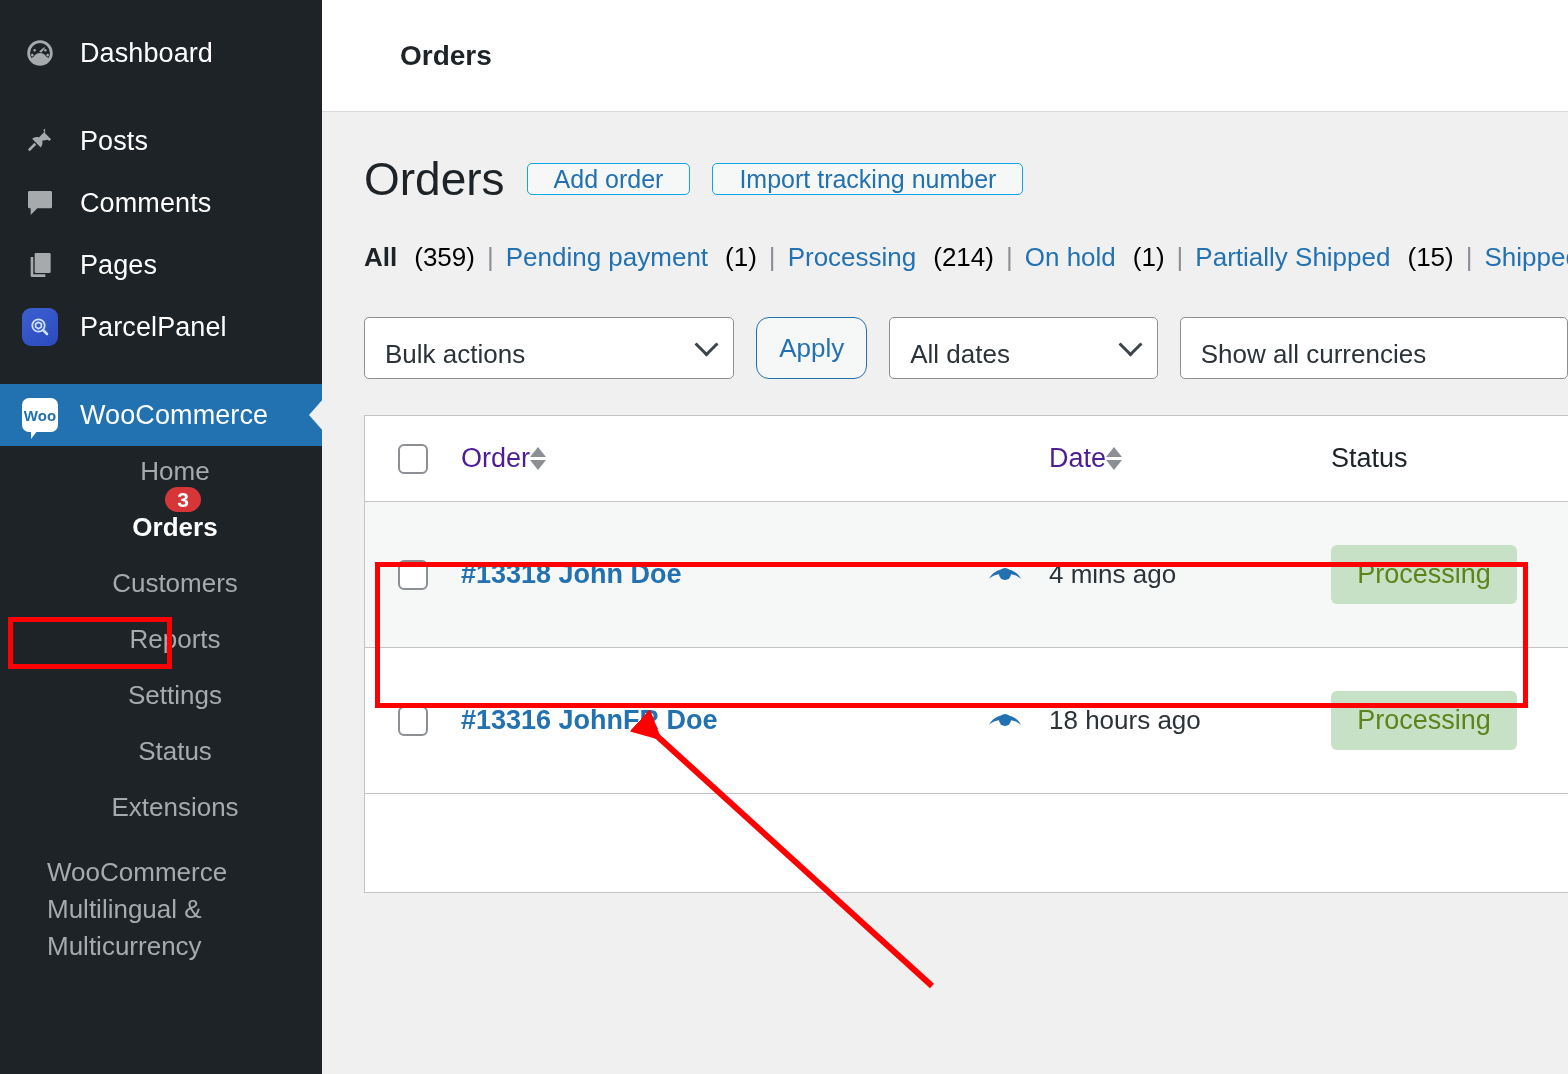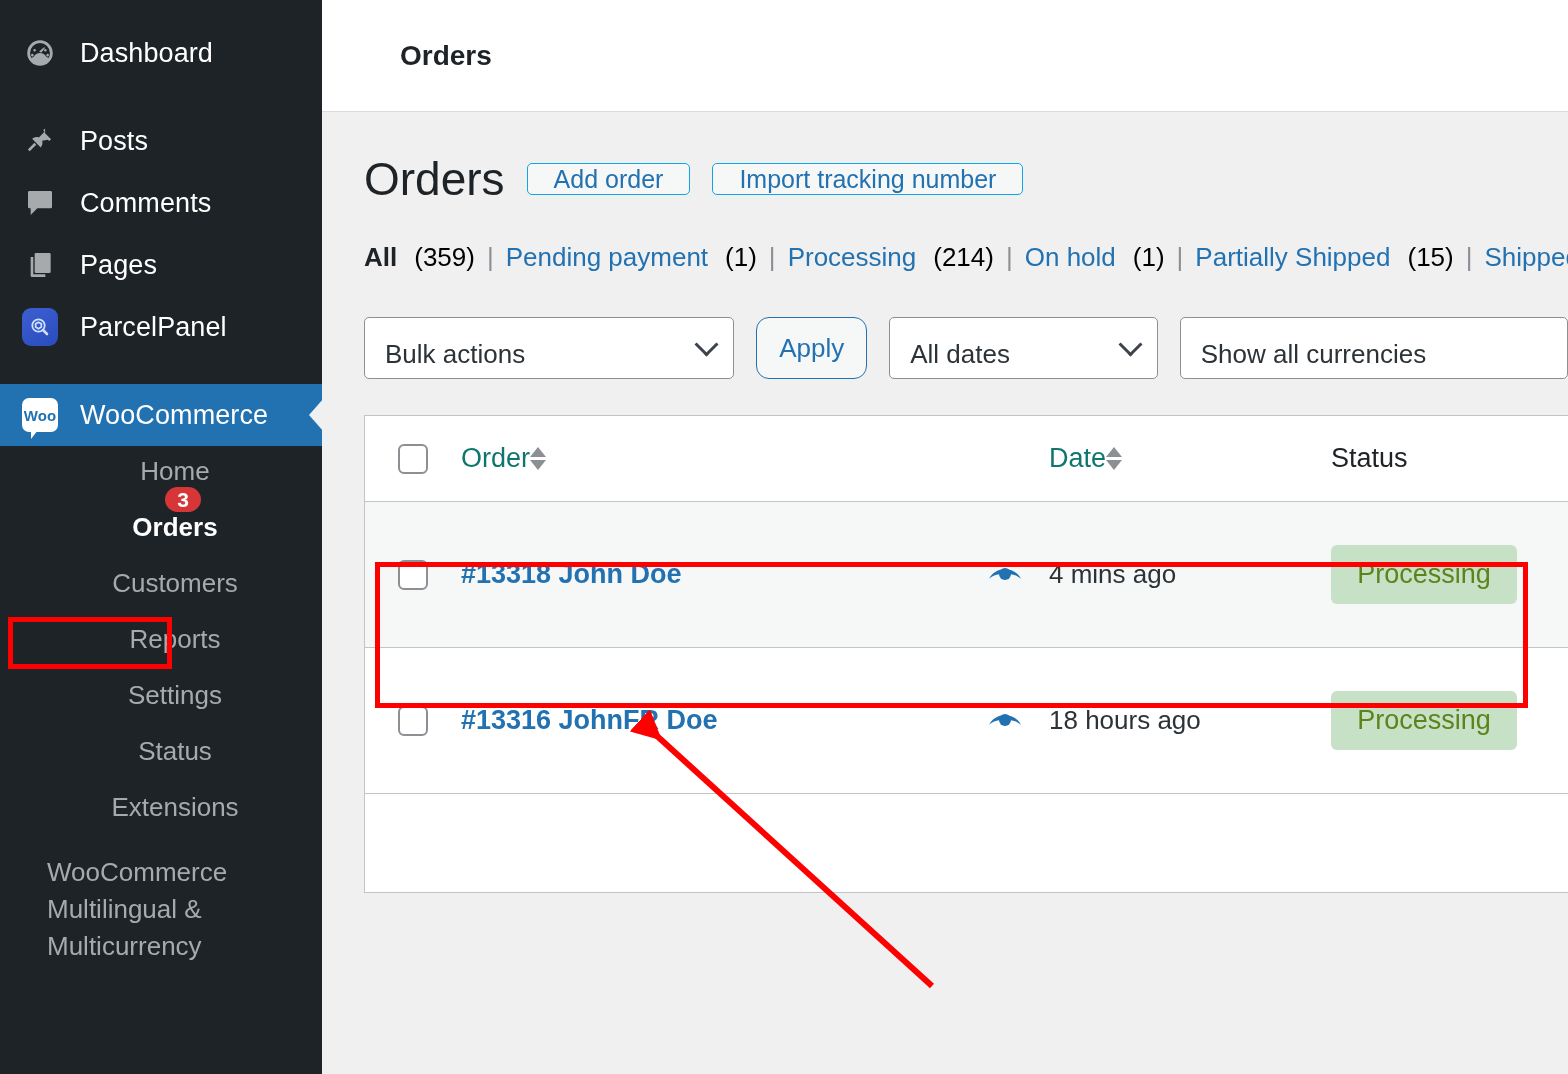--- a/index.html
+++ b/index.html
@@ -175,21 +175,21 @@
   .trow.filler { height: 98px; border-bottom: none; background: #fff; }
   .cb-cell { width: 96px; display: flex; align-items: center; justify-content: center; }
   .cb {
     width: 30px; height: 30px; border: 2px solid #8c8f94;
     border-radius: 6px; background: #fff; cursor: pointer;
   }
   .col-order { width: 500px; font-size: 27px; }
   .col-preview { width: 88px; display: flex; align-items: center; justify-content: center; }
   .col-date { width: 282px; font-size: 26px; color: #2c3338; }
   .col-status { flex: 1; }
-  .th-link { color: #0f766e; font-size: 27px; cursor: pointer; display: inline-flex; align-items: center; }
+  .th-link { color: #4c1d95; font-size: 27px; cursor: pointer; display: inline-flex; align-items: center; }
   .th-plain { color: #1d2327; font-size: 27px; }
   .sortarrows { display: inline-flex; flex-direction: column; gap: 3px; }
   .sortarrows i { display:block; width:0; height:0; border-left:8px solid transparent; border-right:8px solid transparent; }
   .sortarrows i.up { border-bottom: 10px solid #8c8f94; }
   .sortarrows i.dn { border-top: 10px solid #8c8f94; }
   .order-link { color: #2271b1; font-weight: bold; font-size: 27px; text-decoration: none; cursor: pointer; }
   .status-pill {
     display: inline-flex; align-items: center; justify-content: center;
     background: #c6e1c6; color: #5b841b;
     font-size: 27px; border-radius: 6px;

